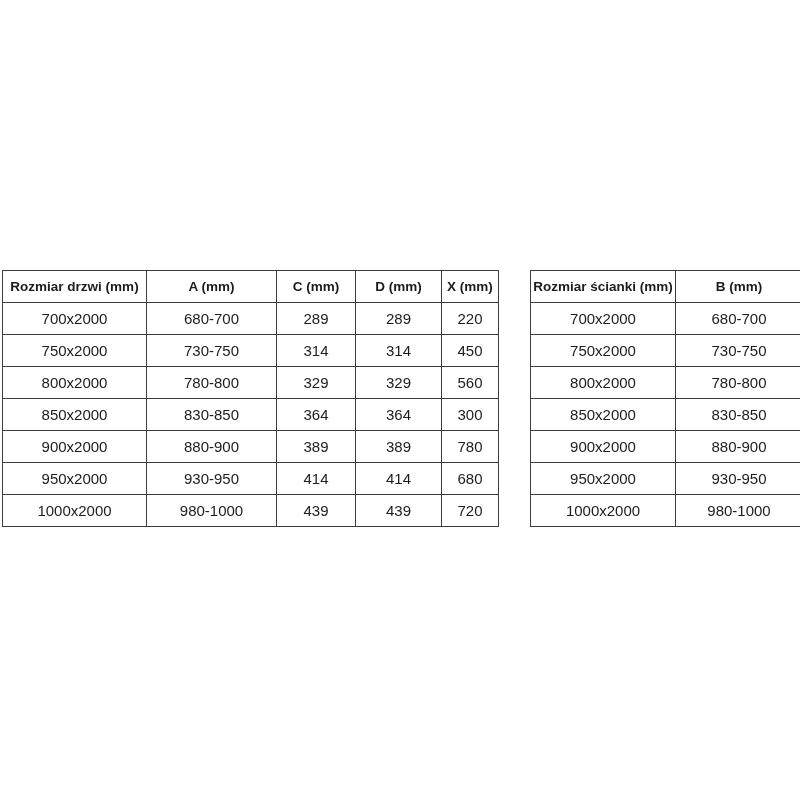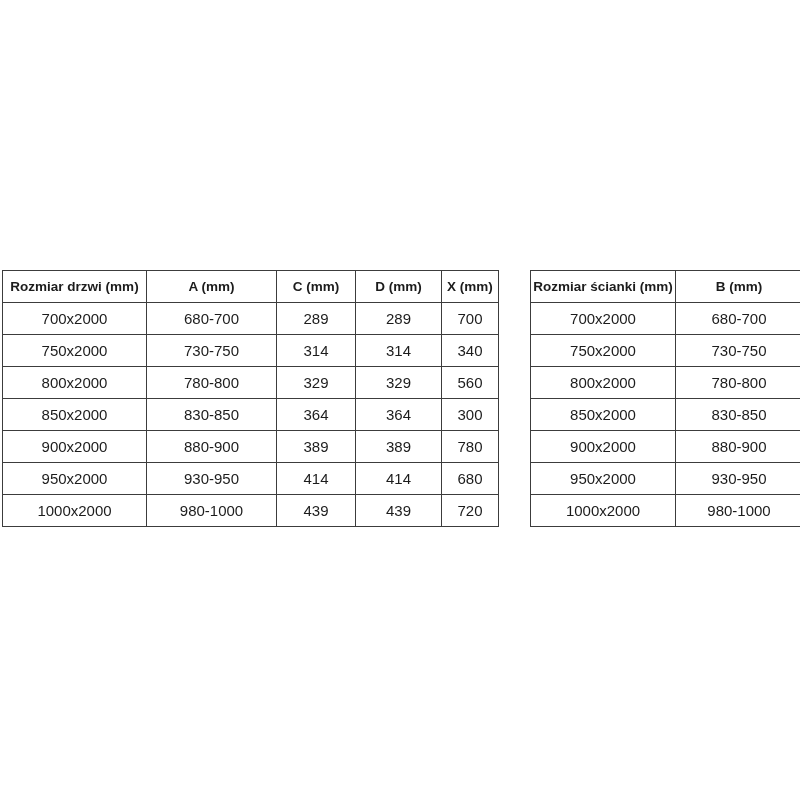--- a/index.html
+++ b/index.html
@@ -72,28 +72,28 @@
           <th>D (mm)</th>
           <th>X (mm)</th>
         </tr>
       </thead>
       <tbody>
         <tr>
           <td>700x2000</td>
           <td>680-700</td>
           <td>289</td>
           <td>289</td>
-          <td>700</td>
+          <td>220</td>
         </tr>
         <tr>
           <td>750x2000</td>
           <td>730-750</td>
           <td>314</td>
           <td>314</td>
-          <td>340</td>
+          <td>450</td>
         </tr>
         <tr>
           <td>800x2000</td>
           <td>780-800</td>
           <td>329</td>
           <td>329</td>
           <td>560</td>
         </tr>
         <tr>
           <td>850x2000</td>

